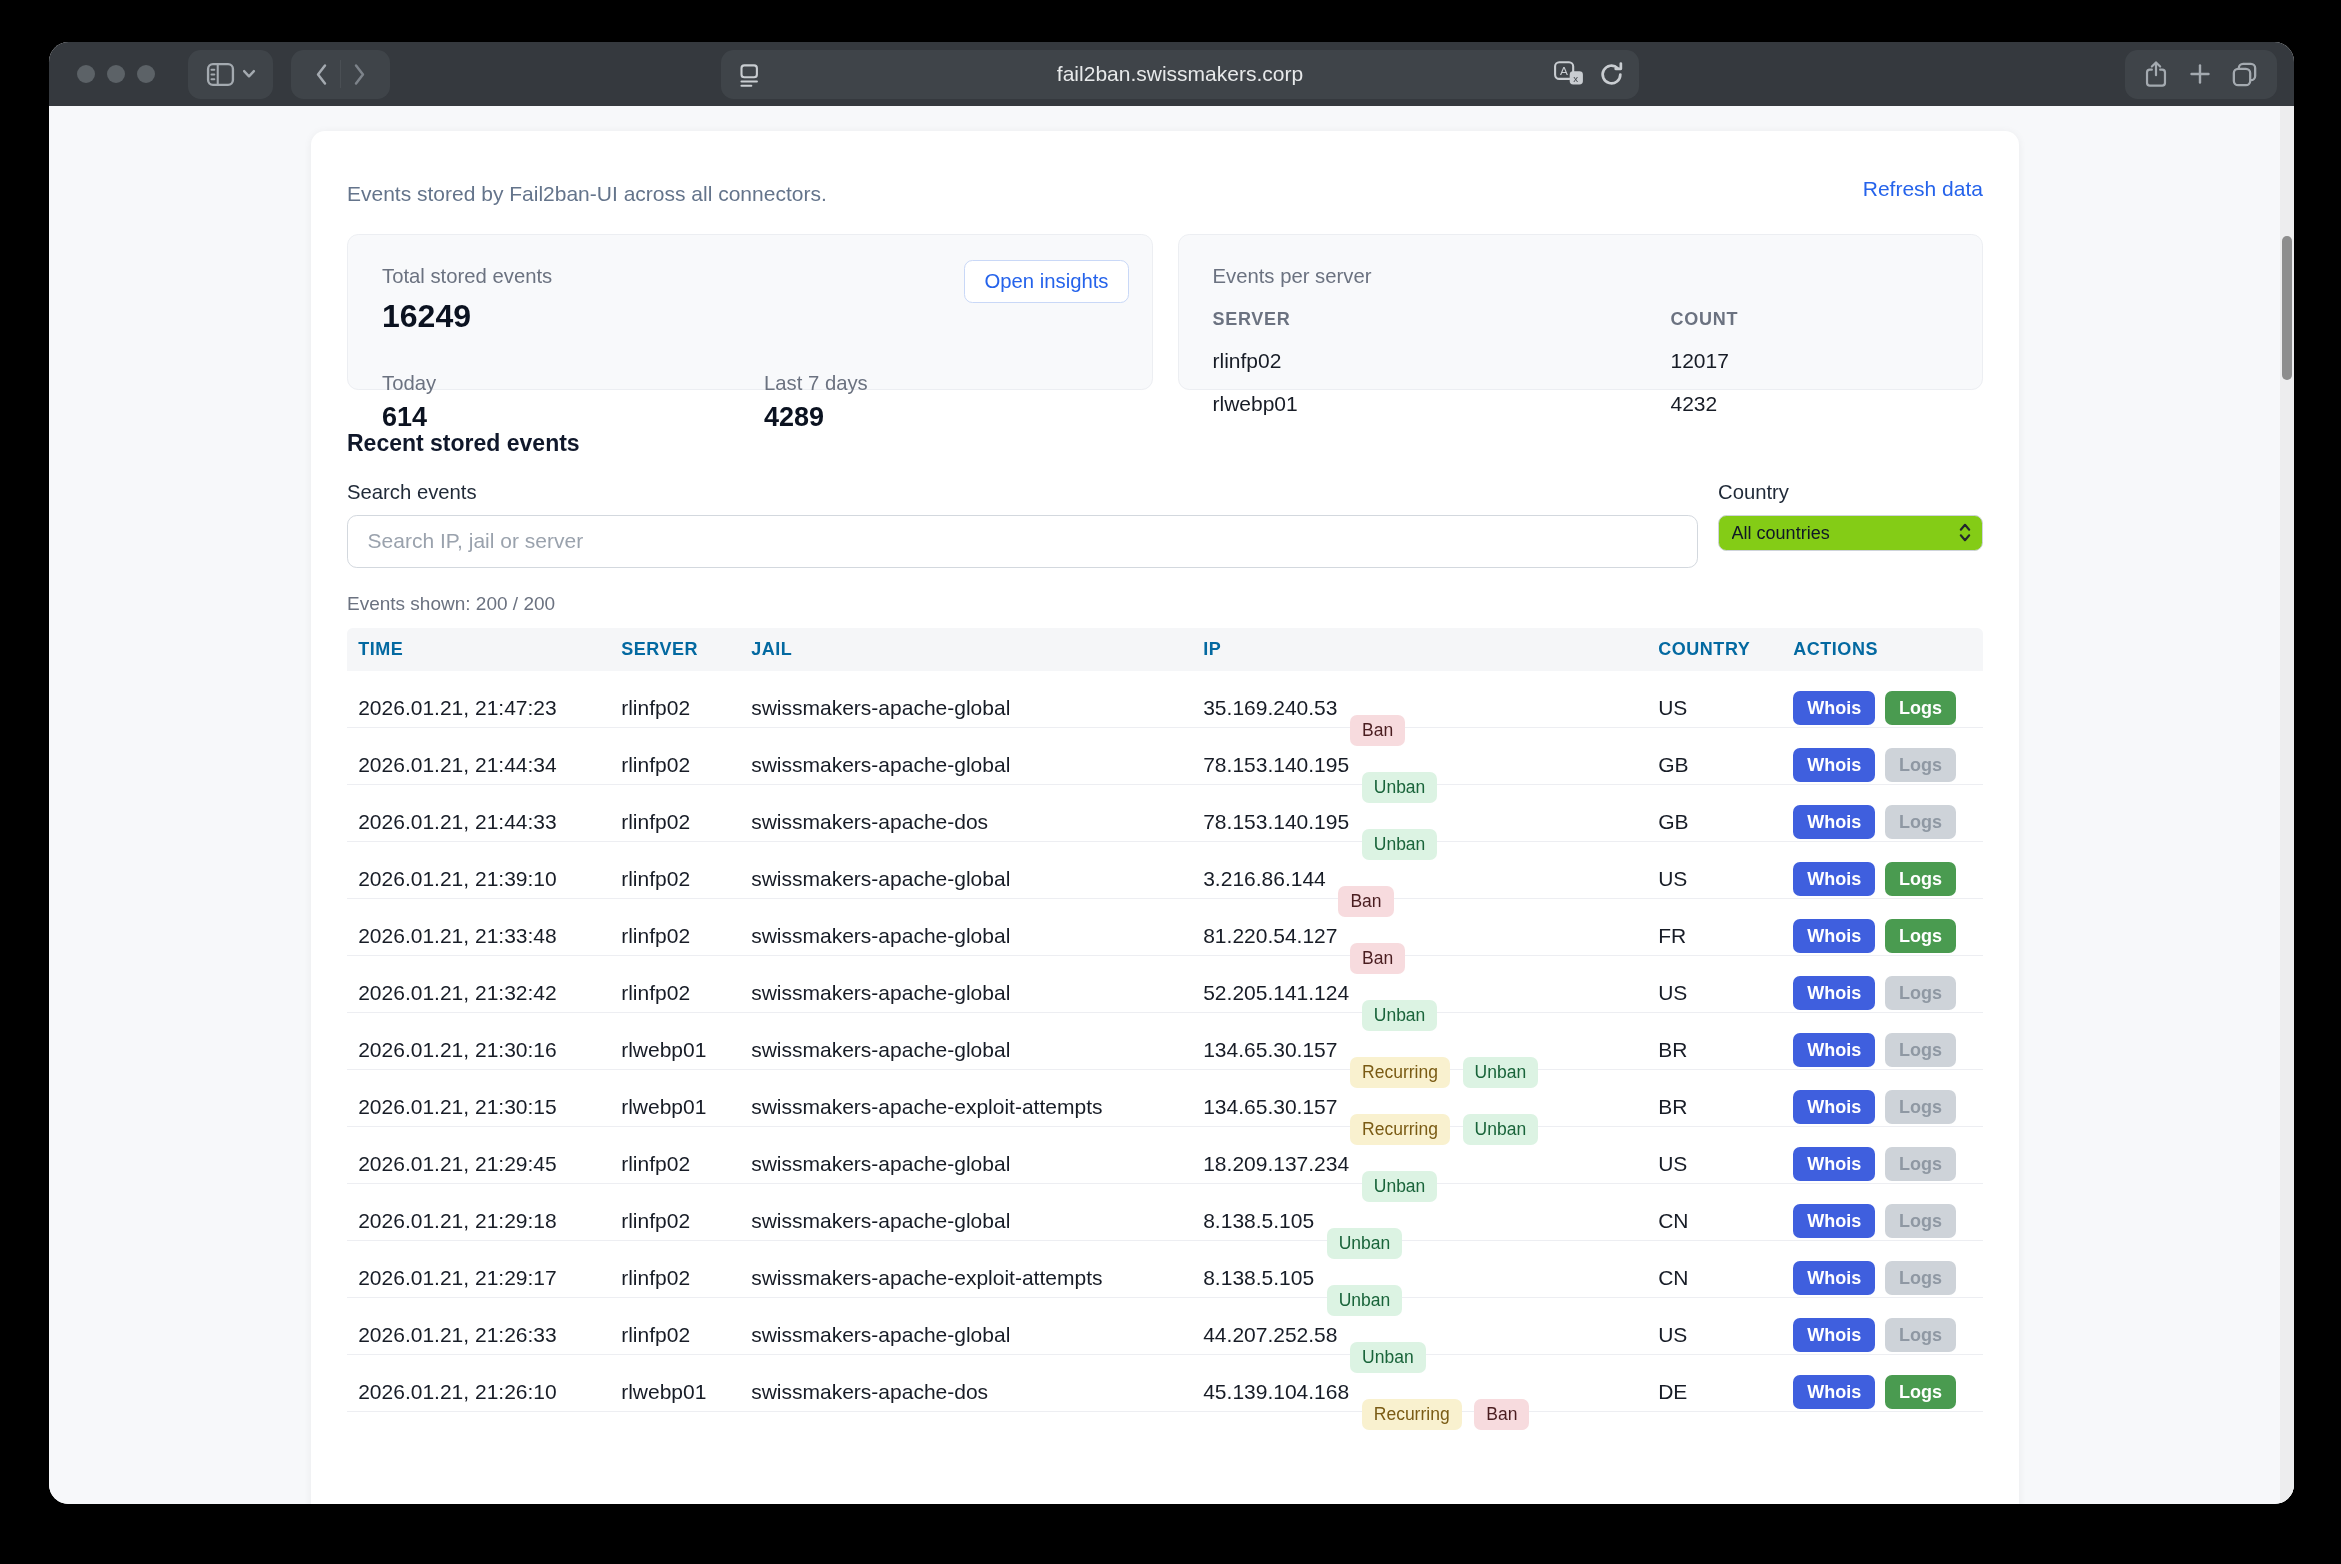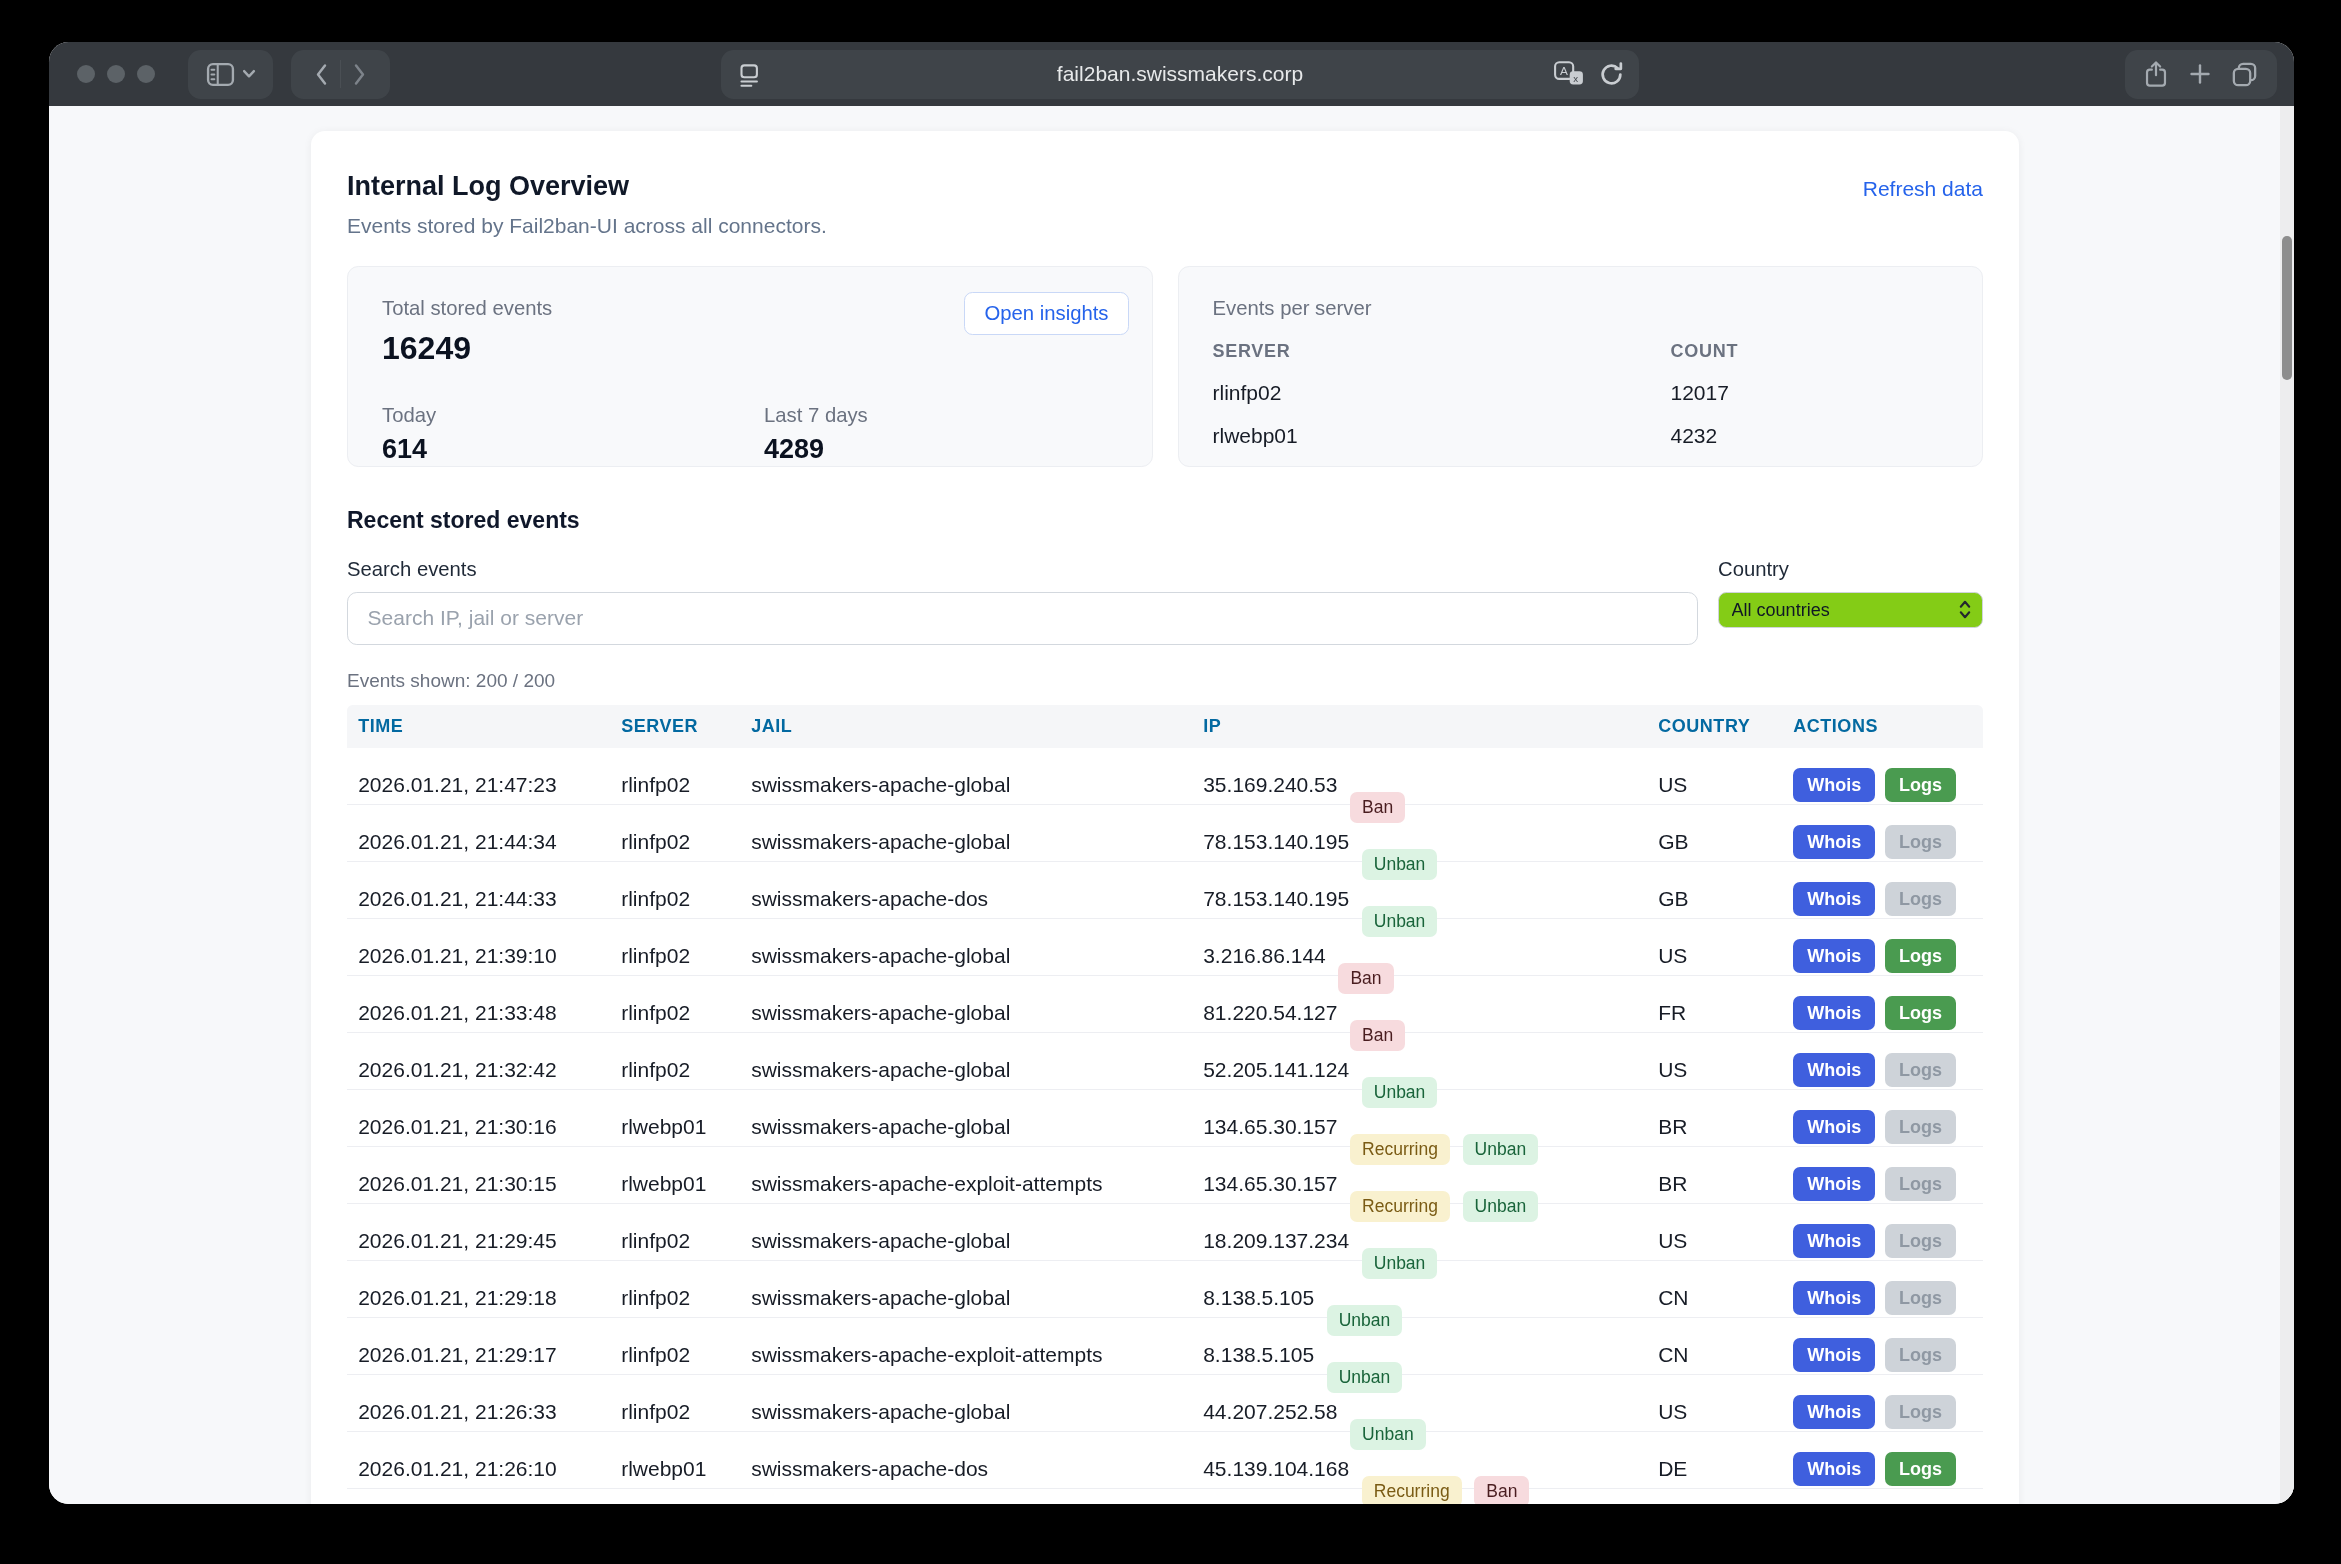--- a/index.html
+++ b/index.html
@@ -30,21 +30,21 @@
   .scroll-thumb{position:absolute;right:2.1px;top:130px;width:9.8px;height:144px;border-radius:4.9px;background:#8d8d8d;}
   .main-card{position:absolute;left:262px;top:25px;width:1708px;height:1681px;background:#fff;
     border-radius:14px;box-shadow:0 1.4px 8.4px rgba(16,24,40,.06);padding:39px 36px;}
 
   .card-header{display:flex;justify-content:space-between;align-items:flex-start;}
   .page-title{font-size:27px;font-weight:700;color:#101828;line-height:32px;}
   .page-subtitle{margin-top:11.2px;font-size:21px;color:#64748b;line-height:25px;}
   .refresh-link{font-size:21px;color:#2563eb;margin-top:7px;cursor:pointer;}
 
   .stats-row{display:flex;gap:25px;margin-top:28px;}
-  .stat-card{flex:1;height:201px;background:#f8f9fb;border:1.4px solid #eceef2;border-radius:11.2px;
+  .stat-card{flex:1;height:156px;background:#f8f9fb;border:1.4px solid #eceef2;border-radius:11.2px;
     padding:29px 34px;position:relative;}
   .stat-label{font-size:20.3px;color:#6b7280;line-height:24px;}
   .stat-big{font-size:32px;font-weight:700;color:#0b1220;margin-top:9px;line-height:38px;}
   .open-insights{position:absolute;top:24.5px;right:23px;height:43px;padding:0 19px;
     background:#fff;border:1.4px solid #c9d8f7;border-radius:8.4px;color:#2563eb;font-size:20.3px;
     display:inline-flex;align-items:center;cursor:pointer;}
   .stat-bottom{display:grid;grid-template-columns:382px 1fr;margin-top:36px;}
   .stat-mid{font-size:27px;font-weight:700;color:#0b1220;margin-top:7px;line-height:31px;}
 
   .ps-grid{display:grid;grid-template-columns:458px 1fr;}
@@ -181,21 +181,20 @@
 
   <div class="content">
     <div class="scroll-track">
       <div class="scroll-thumb"></div>
     </div>
 
     <div class="main-card">
 
       <div class="card-header">
         <div>
-          <div class="page-title">Internal Log Overview</div>
           <div class="page-subtitle">Events stored by Fail2ban-UI across all connectors.</div>
         </div>
         <div class="refresh-link">Refresh data</div>
       </div>
 
       <div class="stats-row">
         <div class="stat-card">
           <div class="stat-label">Total stored events</div>
           <div class="stat-big">16249</div>
           <button class="open-insights">Open insights</button>

